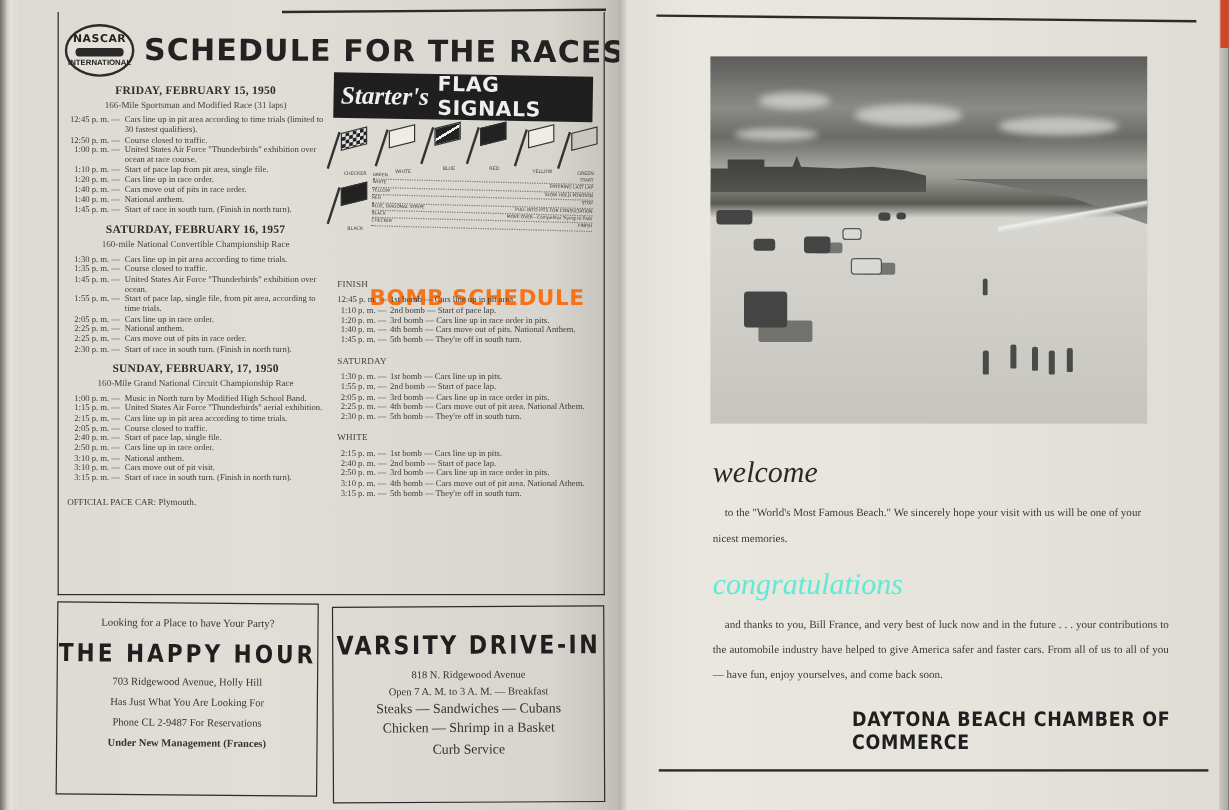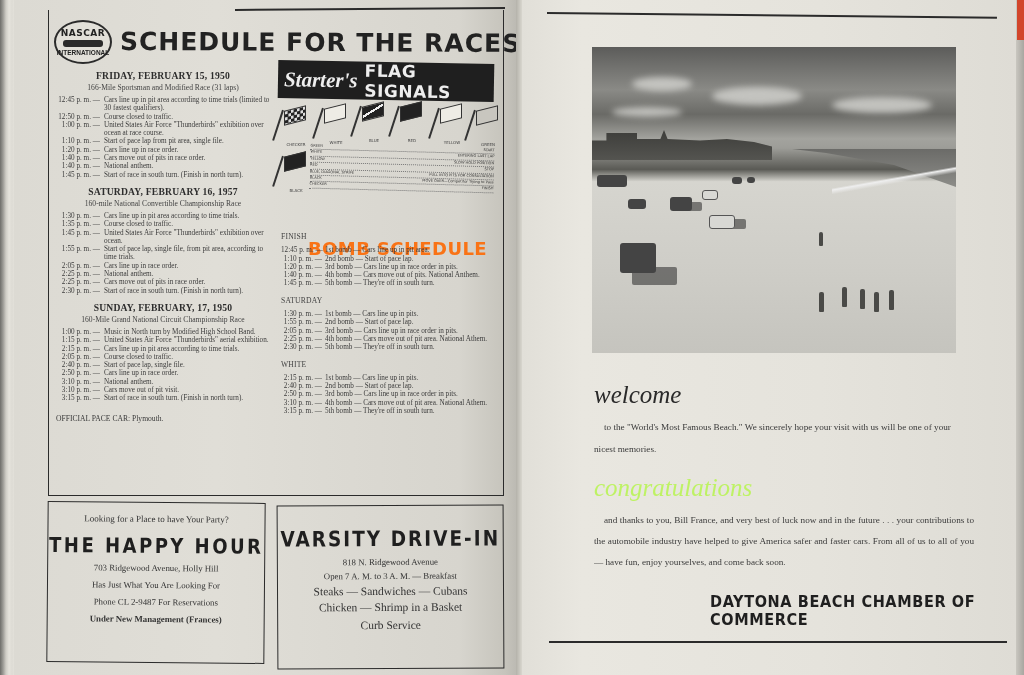--- a/index.html
+++ b/index.html
@@ -103,21 +103,21 @@
     background: linear-gradient(180deg, #3d3d3a, #545450); clip-path: polygon(0 35%, 8% 35%, 8% 10%, 25% 10%, 25% 30%, 38% 30%, 40% 0, 42% 30%, 60% 35%, 75% 30%, 90% 40%, 100% 55%, 100% 100%, 0 100%); }
   .photo .sea { position: absolute; left: 200px; top: 102px; width: 170px; height: 40px; background: linear-gradient(180deg, #6b6b68, #8e8e8a); clip-path: polygon(0 0, 100% 0, 100% 100%, 60% 40%, 20% 10%); }
   .photo .surf { position: absolute; left: 240px; top: 112px; width: 140px; height: 40px; background: linear-gradient(170deg, transparent 45%, #eee 48%, transparent 55%); }
   .photo .car { position: absolute; background: #444; border-radius: 3px; }
   .photo .car.light { background: #d8d8d4; border: 1px solid #555; }
   .photo .shadow { position: absolute; background: rgba(40,40,40,0.55); border-radius: 2px; }
   .photo .person { position: absolute; width: 5px; height: 20px; background: #4a4a47; border-radius: 2px 2px 1px 1px; }
 
   .welcome-h { position: absolute; left: 594px; top: 381px; font-family: "Liberation Serif", serif; font-style: italic; font-size: 25px; color: #2a2a2a; }
   .welcome-p { position: absolute; left: 594px; top: 416px; width: 380px; font-size: 9.2px; line-height: 22px; color: #3a3a3a; text-indent: 10px; }
-  .congrats-h { position: absolute; left: 594px; top: 474px; font-family: "Liberation Serif", serif; font-style: italic; font-size: 25px; color: #bef264; }
+  .congrats-h { position: absolute; left: 594px; top: 474px; font-family: "Liberation Serif", serif; font-style: italic; font-size: 25px; color: #5eead4; }
   .congrats-p { position: absolute; left: 594px; top: 510px; width: 380px; font-size: 9.2px; line-height: 21px; color: #3a3a3a; text-indent: 10px; text-align: justify; }
   .signoff { position: absolute; left: 710px; top: 594px; font-family: "DejaVu Sans", sans-serif; font-weight: bold; font-size: 14.5px; letter-spacing: 0.6px; color: #1f1f1f; transform: scaleY(1.15); }
 </style>
 </head>
 <body>
 
 <div class="spread">
   <div class="page-stack"></div>
 
   <div class="left-page"></div>

